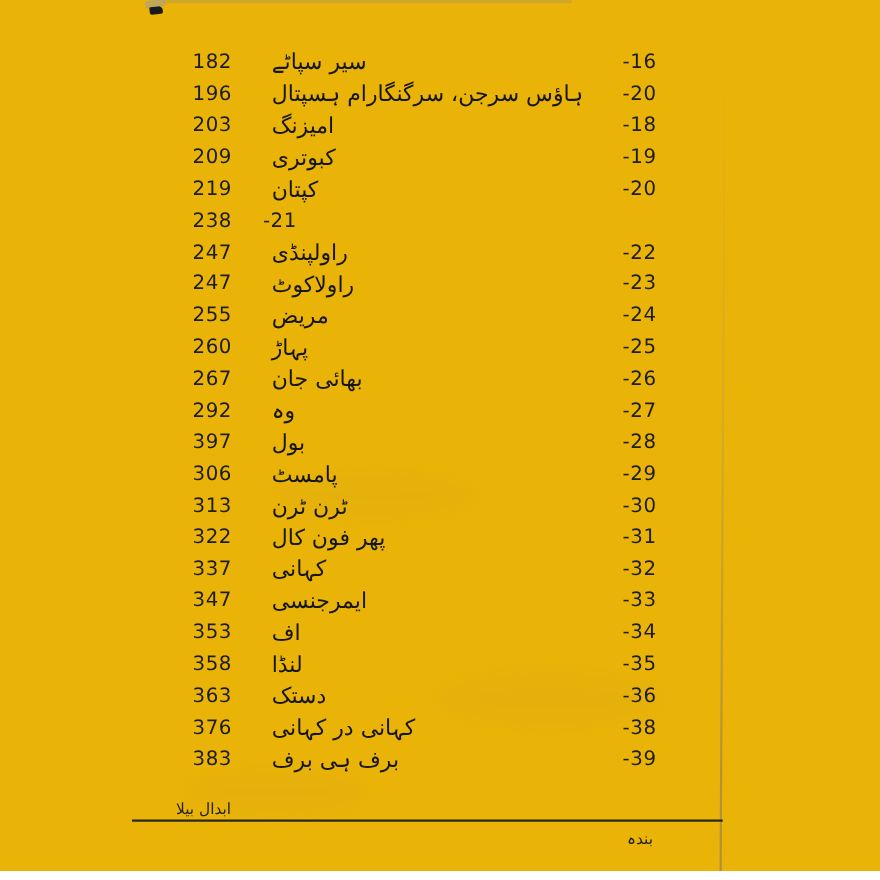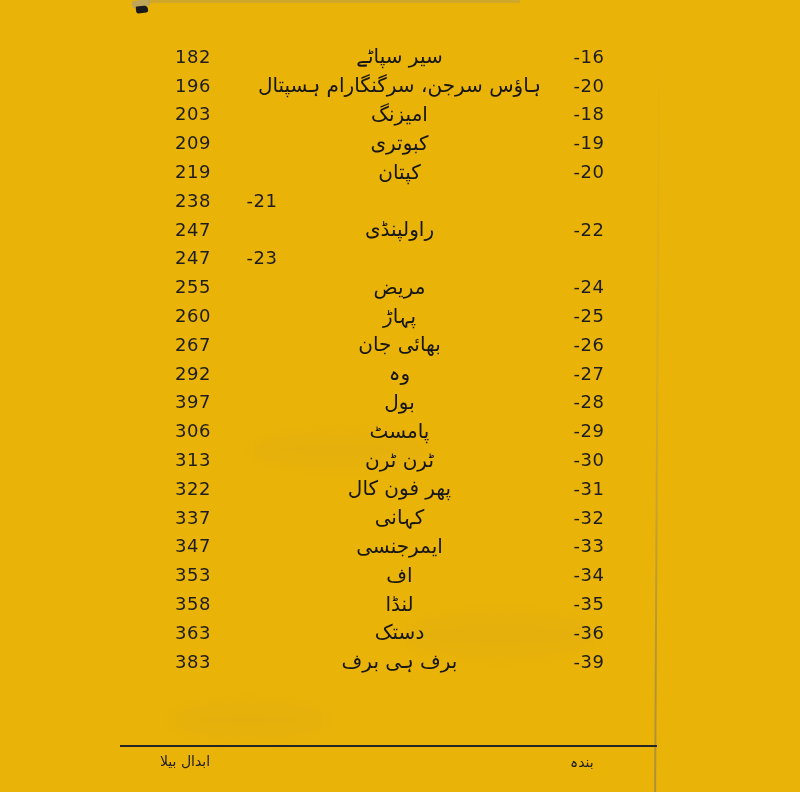--- a/index.html
+++ b/index.html
@@ -78,47 +78,47 @@
   .pageno {
     width: 64px;
     text-align: left;
     font-size: 18px;
     letter-spacing: .5px;
     color: #1d1d1d;
   }
   .title {
     flex: 1;
     direction: rtl;
-    text-align: center;
+    text-align: left;
     font-size: 20px;
     line-height: 26px;
     padding-left: 8px;
     padding-right: 14px;
     color: #161616;
     white-space: nowrap;
     overflow: visible;
   }
   .num {
     width: 46px;
-    text-align: center;
+    text-align: left;
     font-size: 18px;
     letter-spacing: .5px;
     color: #1d1d1d;
   }
 
   
   .footer-rule {
     position: absolute;
     left: 120px; top: 745px;
     width: 537px; height: 2px;
     background: #262626;
   }
   .footer-author {
     position: absolute;
-    left: 160px; top: 753px;
+    left: 160px; top: 728px;
     direction: rtl;
     font-size: 14px;
     color: #222;
   }
   .footer-pageno {
     position: absolute;
     left: 364px; top: 795px;
     width: 42px;
     text-align: center;
     font-size: 16px;
@@ -182,20 +182,21 @@
   </div>
 
   <div class="row">
     <span class="pageno">247</span>
     <span class="title">راولپنڈی</span>
     <span class="num">-22</span>
   </div>
 
   <div class="row">
     <span class="pageno">247</span>
+    <span class="title">راولاکوٹ</span>
     <span class="num">-23</span>
   </div>
 
   <div class="row">
     <span class="pageno">255</span>
     <span class="title">مریض</span>
     <span class="num">-24</span>
   </div>
 
   <div class="row">
@@ -264,20 +265,25 @@
     <span class="num">-35</span>
   </div>
 
   <div class="row">
     <span class="pageno">363</span>
     <span class="title">دستک</span>
     <span class="num">-36</span>
   </div>
 
 
+  <div class="row">
+    <span class="pageno">376</span>
+    <span class="title">کہانی در کہانی</span>
+    <span class="num">-38</span>
+  </div>
 
   <div class="row">
     <span class="pageno">383</span>
     <span class="title">برف ہی برف</span>
     <span class="num">-39</span>
   </div>
 </div>
 
   <div class="footer-rule"></div>
   <div class="footer-author">ابدال بیلا</div>

